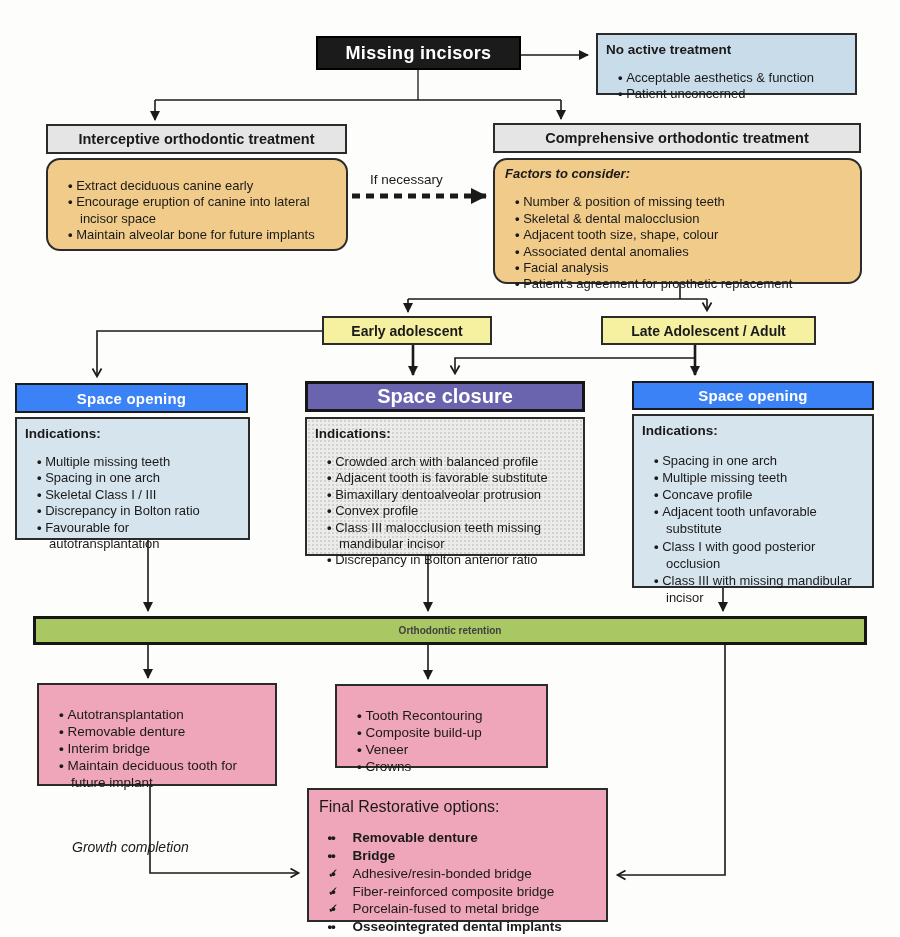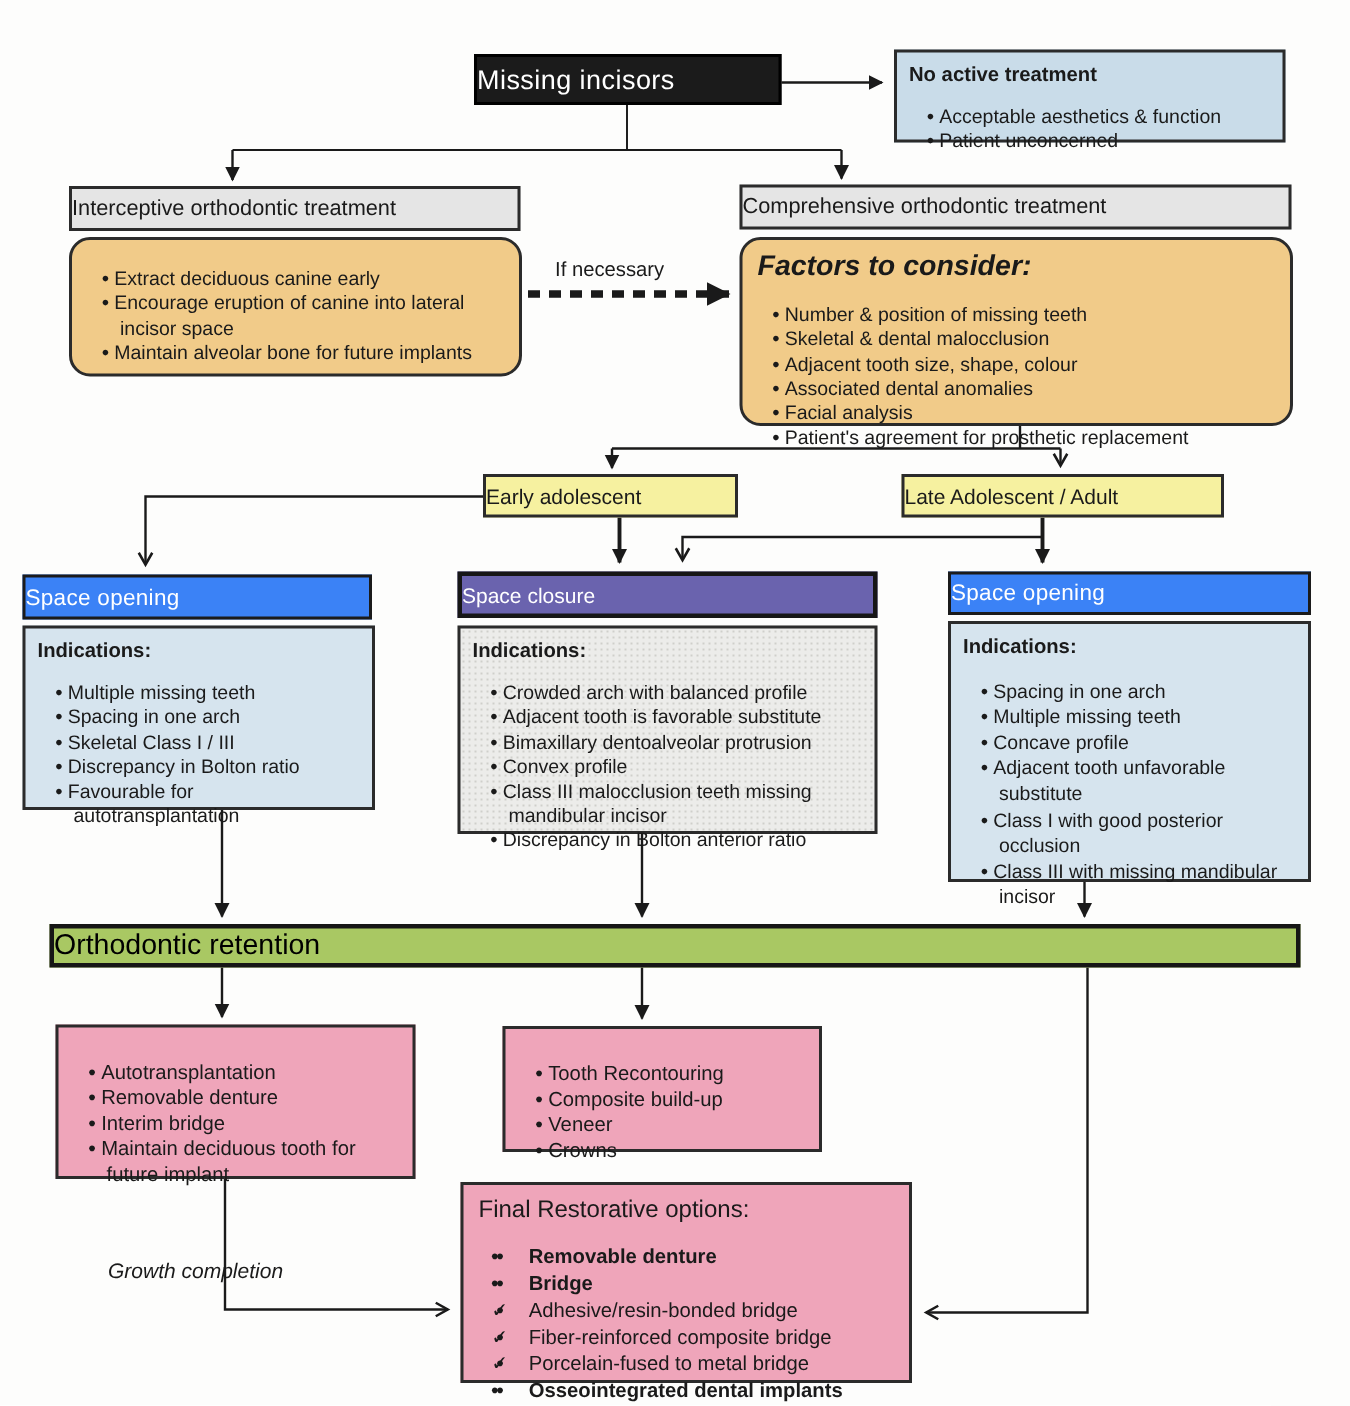--- a/index.html
+++ b/index.html
@@ -2,37 +2,37 @@
 <html><head>
 <meta charset="utf-8">
 <style>
   html,body{margin:0;padding:0;background:#ffffff;}
   #canvas{
     position:relative;width:900px;height:937px;background:#fdfdfc;overflow:hidden;
     font-family:"Liberation Sans","DejaVu Sans",sans-serif;color:#1a1a1a;
   }
   #wires{position:absolute;left:0;top:0;z-index:1;}
   .box{position:absolute;box-sizing:border-box;border:2px solid #2b2b2b;z-index:2;}
-  .hdr{display:flex;align-items:center;justify-content:flex-start;text-align:center;font-weight:normal;}
+  .hdr{display:flex;align-items:center;justify-content:center;text-align:center;font-weight:bold;}
   .hdr-black{background:#3b82f6;color:#ffffff;border-color:#1b1b1b;font-size:15px;letter-spacing:.2px;}
   .title-black{background:#1b1b1b;color:#ffffff;border-color:#000;font-size:18px;letter-spacing:.3px;}
   .hdr-blue{background:#e5e5e5;font-size:14.5px;}
   .hdr-yellow{background:#f6f1a0;font-size:14px;}
-  .hdr-purple{background:#6a63ae;color:#ffffff;border:3px solid #161616;font-size:14px;}
-  .hdr-green{background:#a9c863;border:3px solid #161616;font-size:19px;color:#000000;}
+  .hdr-purple{background:#6a63ae;color:#ffffff;border:3px solid #161616;font-size:20px;}
+  .hdr-green{background:#a9c863;border:3px solid #161616;font-size:10px;color:#404040;}
   .panel{font-size:13px;line-height:1.26;padding:6px 8px;}
   .panel-orange{background:#f1cb89;border-radius:14px;}
   .panel-blue{background:#d6e4ee;}
   .panel-gray{background:#ececea;background-image:radial-gradient(#cfcfcb 0.7px,transparent 0.8px);background-size:4px 4px;}
   .panel-pink{background:#efa5ba;}
   .panel h4{margin:0 0 2px 0;font-size:13.5px;}
   .panel ul{list-style:none;margin:12px;padding:0;}
   .panel li{padding-left:12px;text-indent:-12px;}
   .panel li::before{content:"• ";font-weight:bold;}
-  .factors-title{font-weight:bold;font-style:italic;margin:0 0 2px 2px;font-size:19px;}
+  .factors-title{font-weight:bold;font-style:italic;margin:0 0 2px 2px;font-size:13px;}
   .freetext{position:absolute;z-index:2;}
   .lbl-ifnec{font-size:13.5px;}
   .lbl-growth{font-size:14px;font-style:italic;line-height:1.3;}
   .fo-list{list-style:none;margin:0;padding:0;font-size:13.5px;line-height:1.32;}
   .fo-list li{white-space:nowrap;}
   .fo-bold{font-weight:bold;}
   .fo-title{font-weight:normal;font-size:16px;margin:0;}
   .fo-marker{display:inline-block;width:13px;}
 </style>
 </head>

